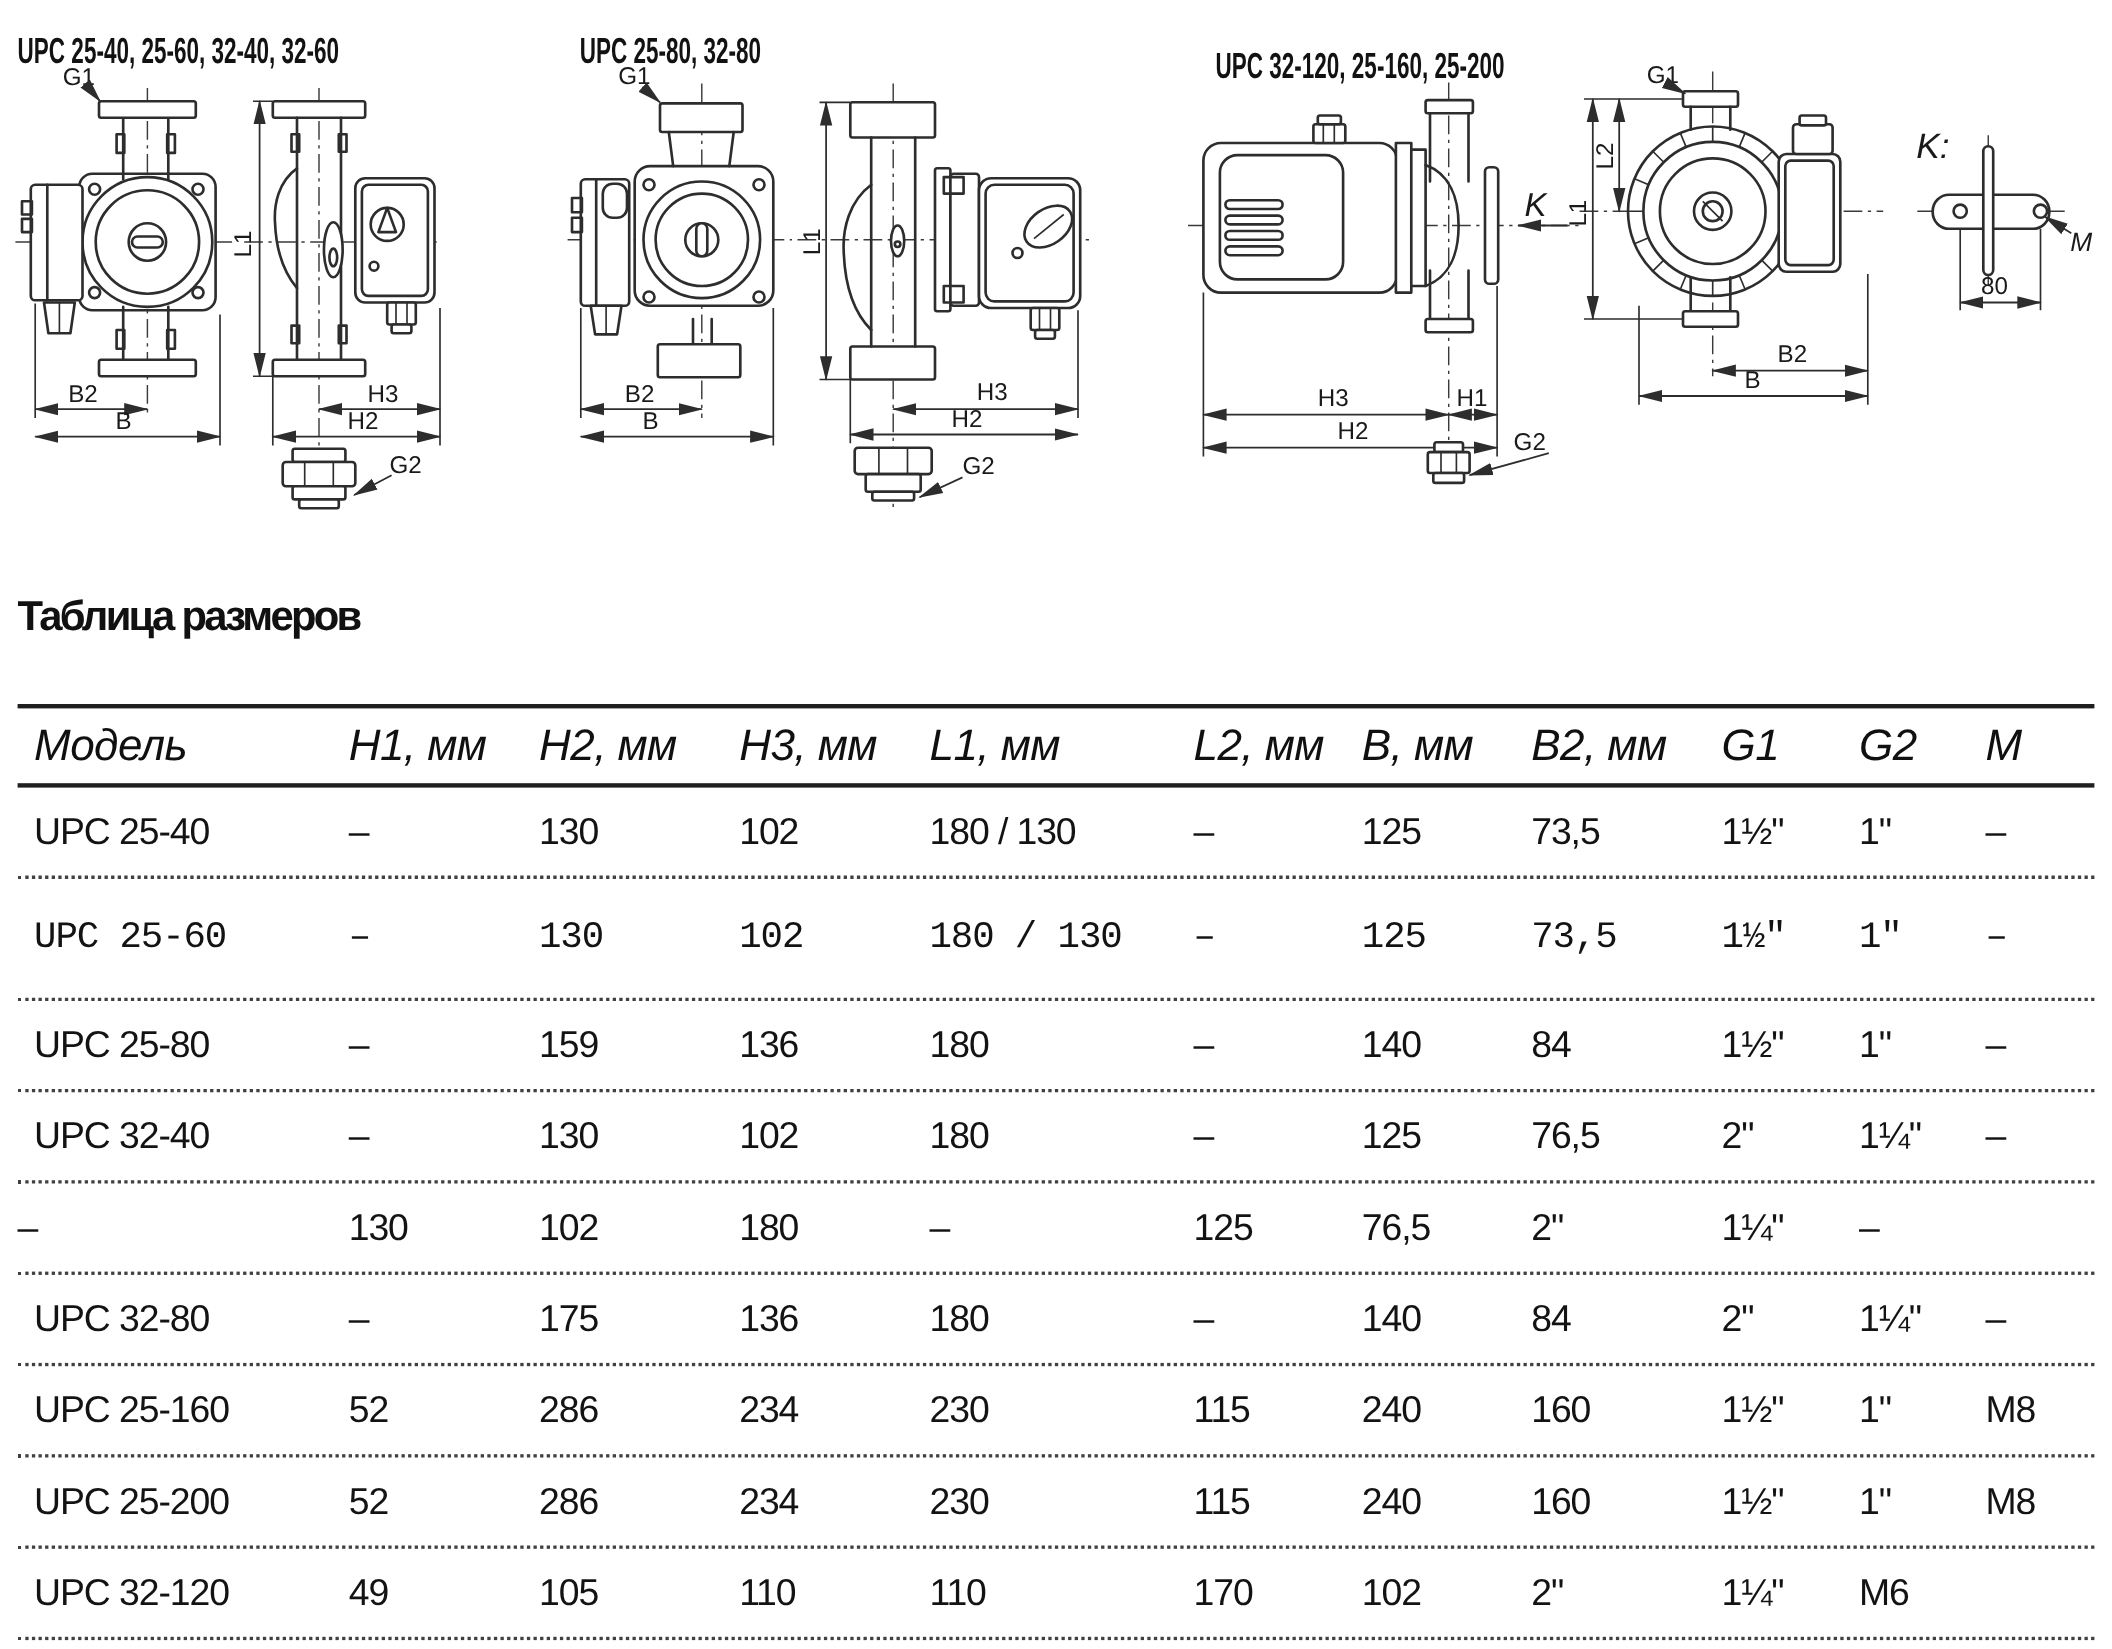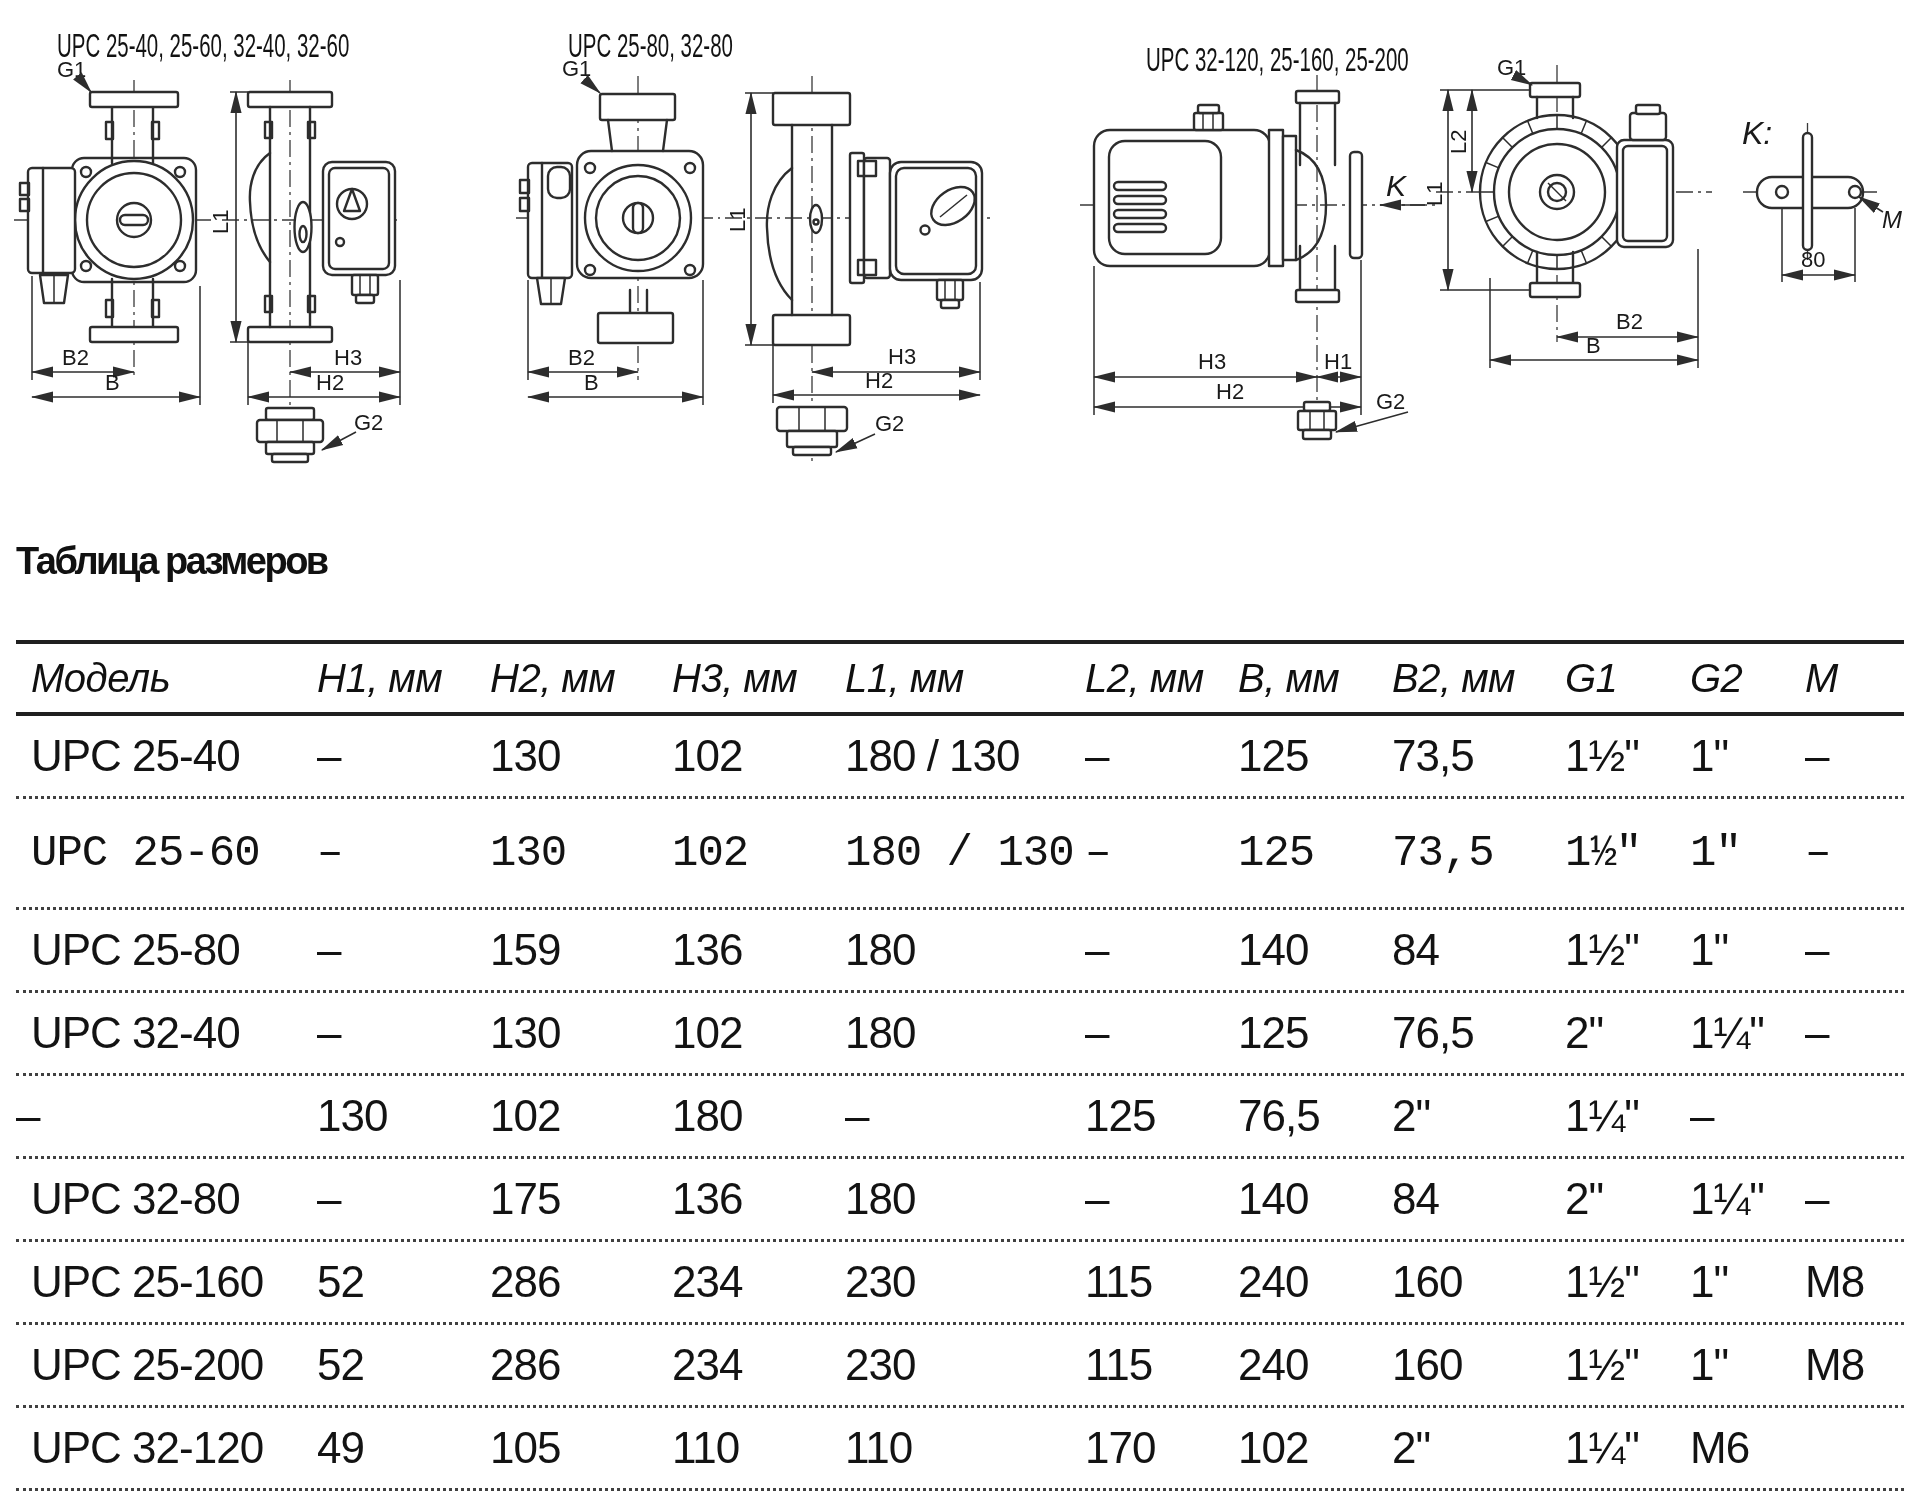--- a/index.html
+++ b/index.html
@@ -2,39 +2,39 @@
 <html><head>
 <meta charset="utf-8">
 <style>
   html,body{margin:0;padding:0;background:#ffffff;}
   #page{
     position:relative;width:1920px;height:1499px;background:#ffffff;overflow:hidden;
     font-family:"Liberation Sans","DejaVu Sans",sans-serif;color:#141414;
   }
   
   .dwg{position:absolute;}
-  .dtitle{position:absolute;font-weight:normal;font-size:33px;white-space:nowrap;color:#121212;margin-left:41px;}
+  .dtitle{position:absolute;font-weight:bold;font-size:33px;white-space:nowrap;color:#121212;}
   .dtitle span{display:inline-block;transform:scaleX(0.62);transform-origin:left center;letter-spacing:0;}
   svg{overflow:visible;}
   svg .ln{fill:none;stroke:#2d2d2d;stroke-width:2.4;stroke-linejoin:round;stroke-linecap:round;}
   svg .lnw{fill:#ffffff;stroke:#2d2d2d;stroke-width:2.4;stroke-linejoin:round;}
   svg .thin{fill:none;stroke:#2d2d2d;stroke-width:1.5;}
   svg .cl{fill:none;stroke:#3a3a3a;stroke-width:1.3;stroke-dasharray:17 5 3 5;}
   svg .diml{fill:none;stroke:#2d2d2d;stroke-width:1.6;}
   svg text{font-family:"Liberation Sans","DejaVu Sans",sans-serif;fill:#1a1a1a;}
   svg .dim{font-size:22px;}
   svg .ital{font-style:italic;}
   svg .kbig{font-size:30px;font-style:italic;}
   
   #tbl-title{position:absolute;left:16px;top:540px;font-size:38px;font-weight:bold;letter-spacing:-2.5px;color:#111;}
   #dim-table{position:absolute;left:16px;top:640px;width:1888px;border-top:4px solid #1f1f1f;}
   .thead-row{display:grid;height:68px;align-items:center;border-bottom:4px solid #1f1f1f;
     font-style:italic;font-size:40px;letter-spacing:-0.5px;color:#101010;}
   .tr{display:grid;height:80px;align-items:center;border-bottom:3px dotted #404040;
-    font-size:44px;letter-spacing:-1px;color:#131313;}
+    font-size:34px;letter-spacing:-1px;color:#131313;}
   #tbody .tr:nth-child(2){height:108px;font-family:Liberation Mono, monospace;}
   .thead-row,.tr{grid-template-columns:301px 173px 182px 173px 240px 153px 154px 173px 125px 115px 1fr;}
   .c0{padding-left:15px;}
   .th,.td{white-space:nowrap;}
 </style>
 </head>
 <body>
 
 <div id="page">
 

